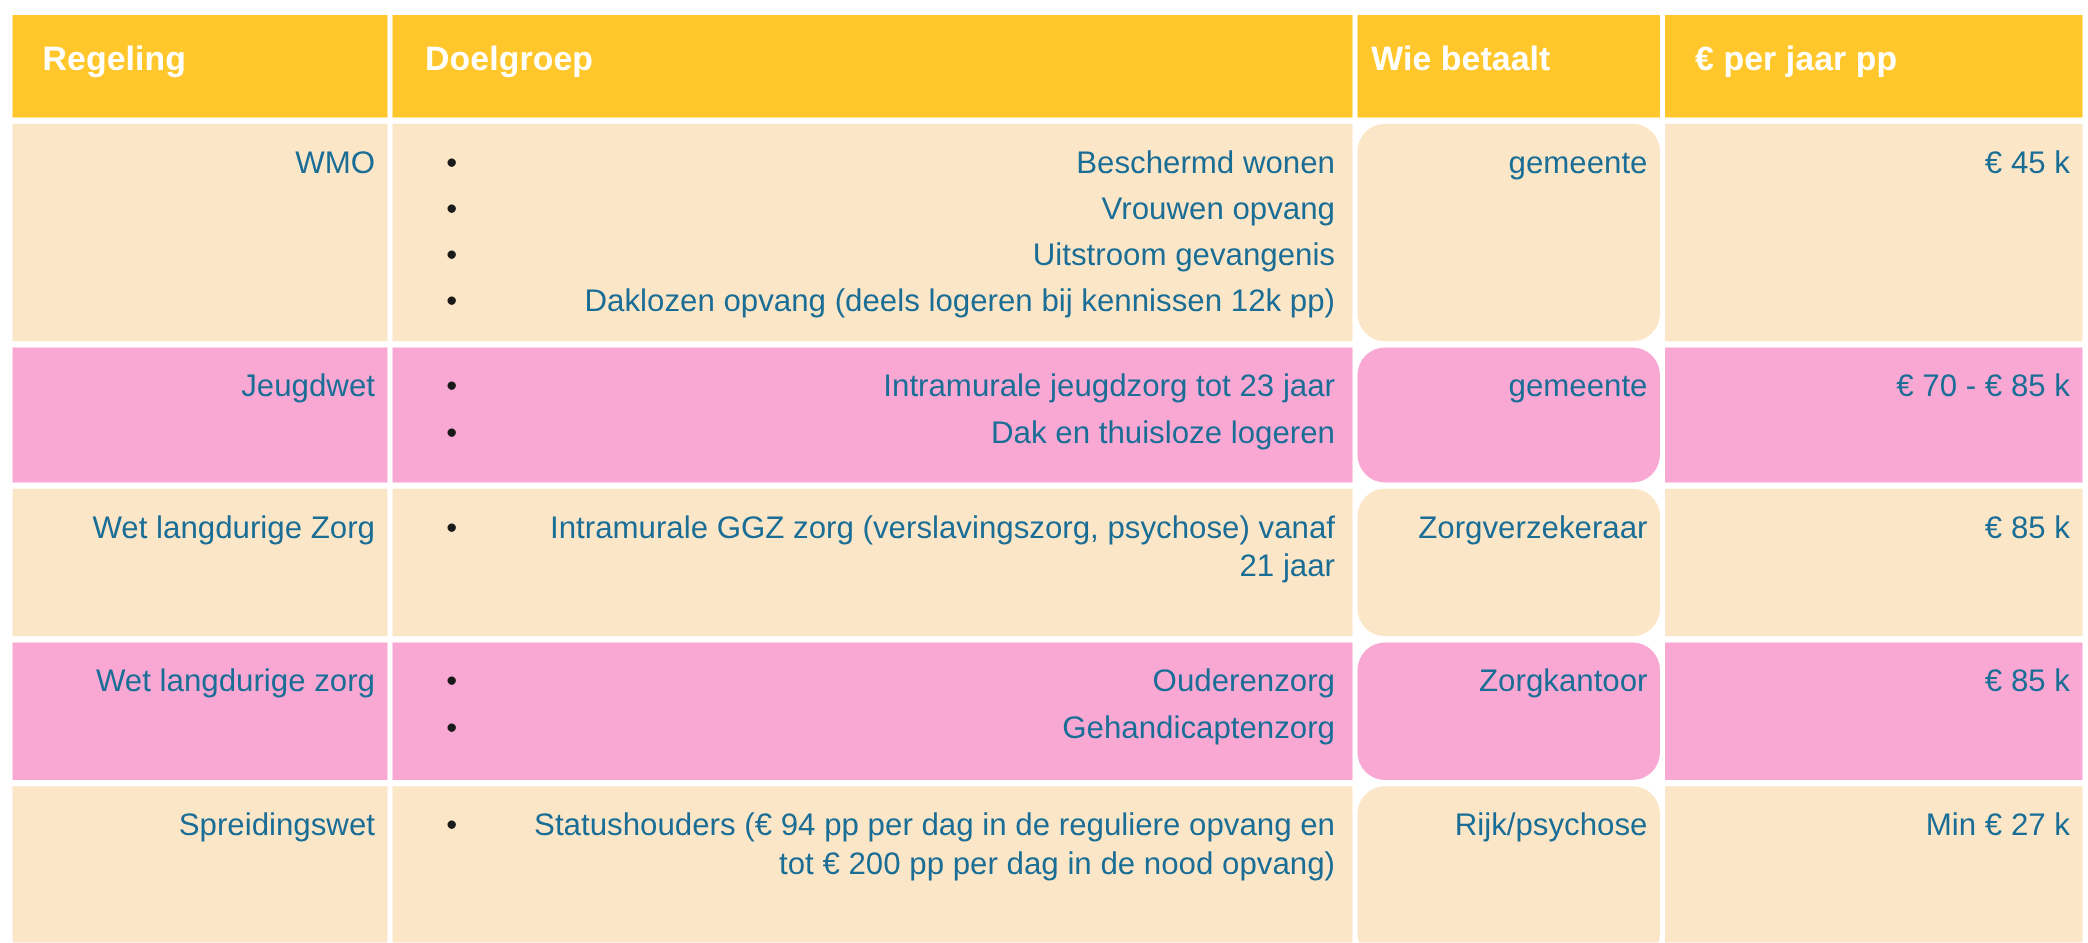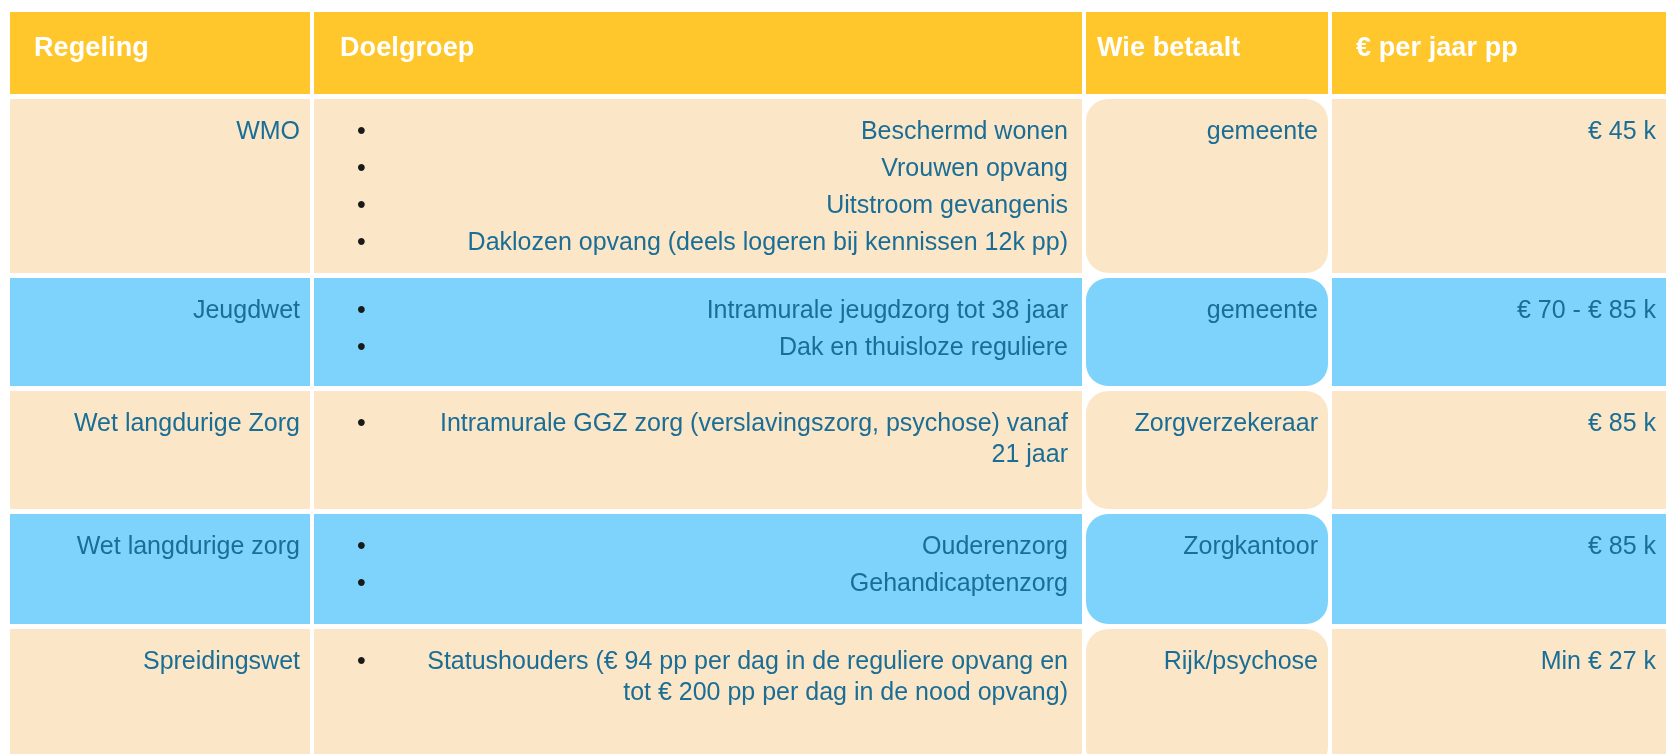--- a/index.html
+++ b/index.html
@@ -57,21 +57,21 @@
   tbody td {
     color: #1A6E96;
     font-size: 25px;
     vertical-align: top;
     padding: 16px 10px 16px 24px;
     box-sizing: border-box;
     line-height: 1.24;
     text-align: right;
   }
   tbody tr.odd  td { background: #FCE6C8; }
-  tbody tr.even td { background: #7dd3fc; }
+  tbody tr.even td { background: #f9a8d4; }
 
   td.c-doelgroep { padding-left: 26px; padding-right: 14px; }
   td.c-betaalt   { padding-left: 24px; border-radius: 22px; }
   td.c-bedrag    { padding-left: 20px; }
 
   
   tr.r0 td { height: 160px; }
   tr.r1 td { height: 108px; }
   tr.r2 td { height: 118px; }
   tr.r3 td { height: 110px; }
@@ -141,22 +141,22 @@
           <span class="cell-text">€ 45 k</span>
         </td>
       </tr>
 
       <tr class="even r1">
         <td class="c-regeling">
           <span class="cell-text"> Jeugdwet</span>
         </td>
         <td class="c-doelgroep">
           <ul class="bullets">
-            <li><span class="bullet-dot">•</span><span>Intramurale jeugdzorg tot 38 jaar</span></li>
-            <li><span class="bullet-dot">•</span><span>Dak en thuisloze reguliere</span></li>
+            <li><span class="bullet-dot">•</span><span>Intramurale jeugdzorg tot 23 jaar</span></li>
+            <li><span class="bullet-dot">•</span><span>Dak en thuisloze logeren</span></li>
           </ul>
         </td>
         <td class="c-betaalt">
           <span class="cell-text">gemeente</span>
         </td>
         <td class="c-bedrag">
           <span class="cell-text">€ 70 - € 85 k</span>
         </td>
       </tr>
 

